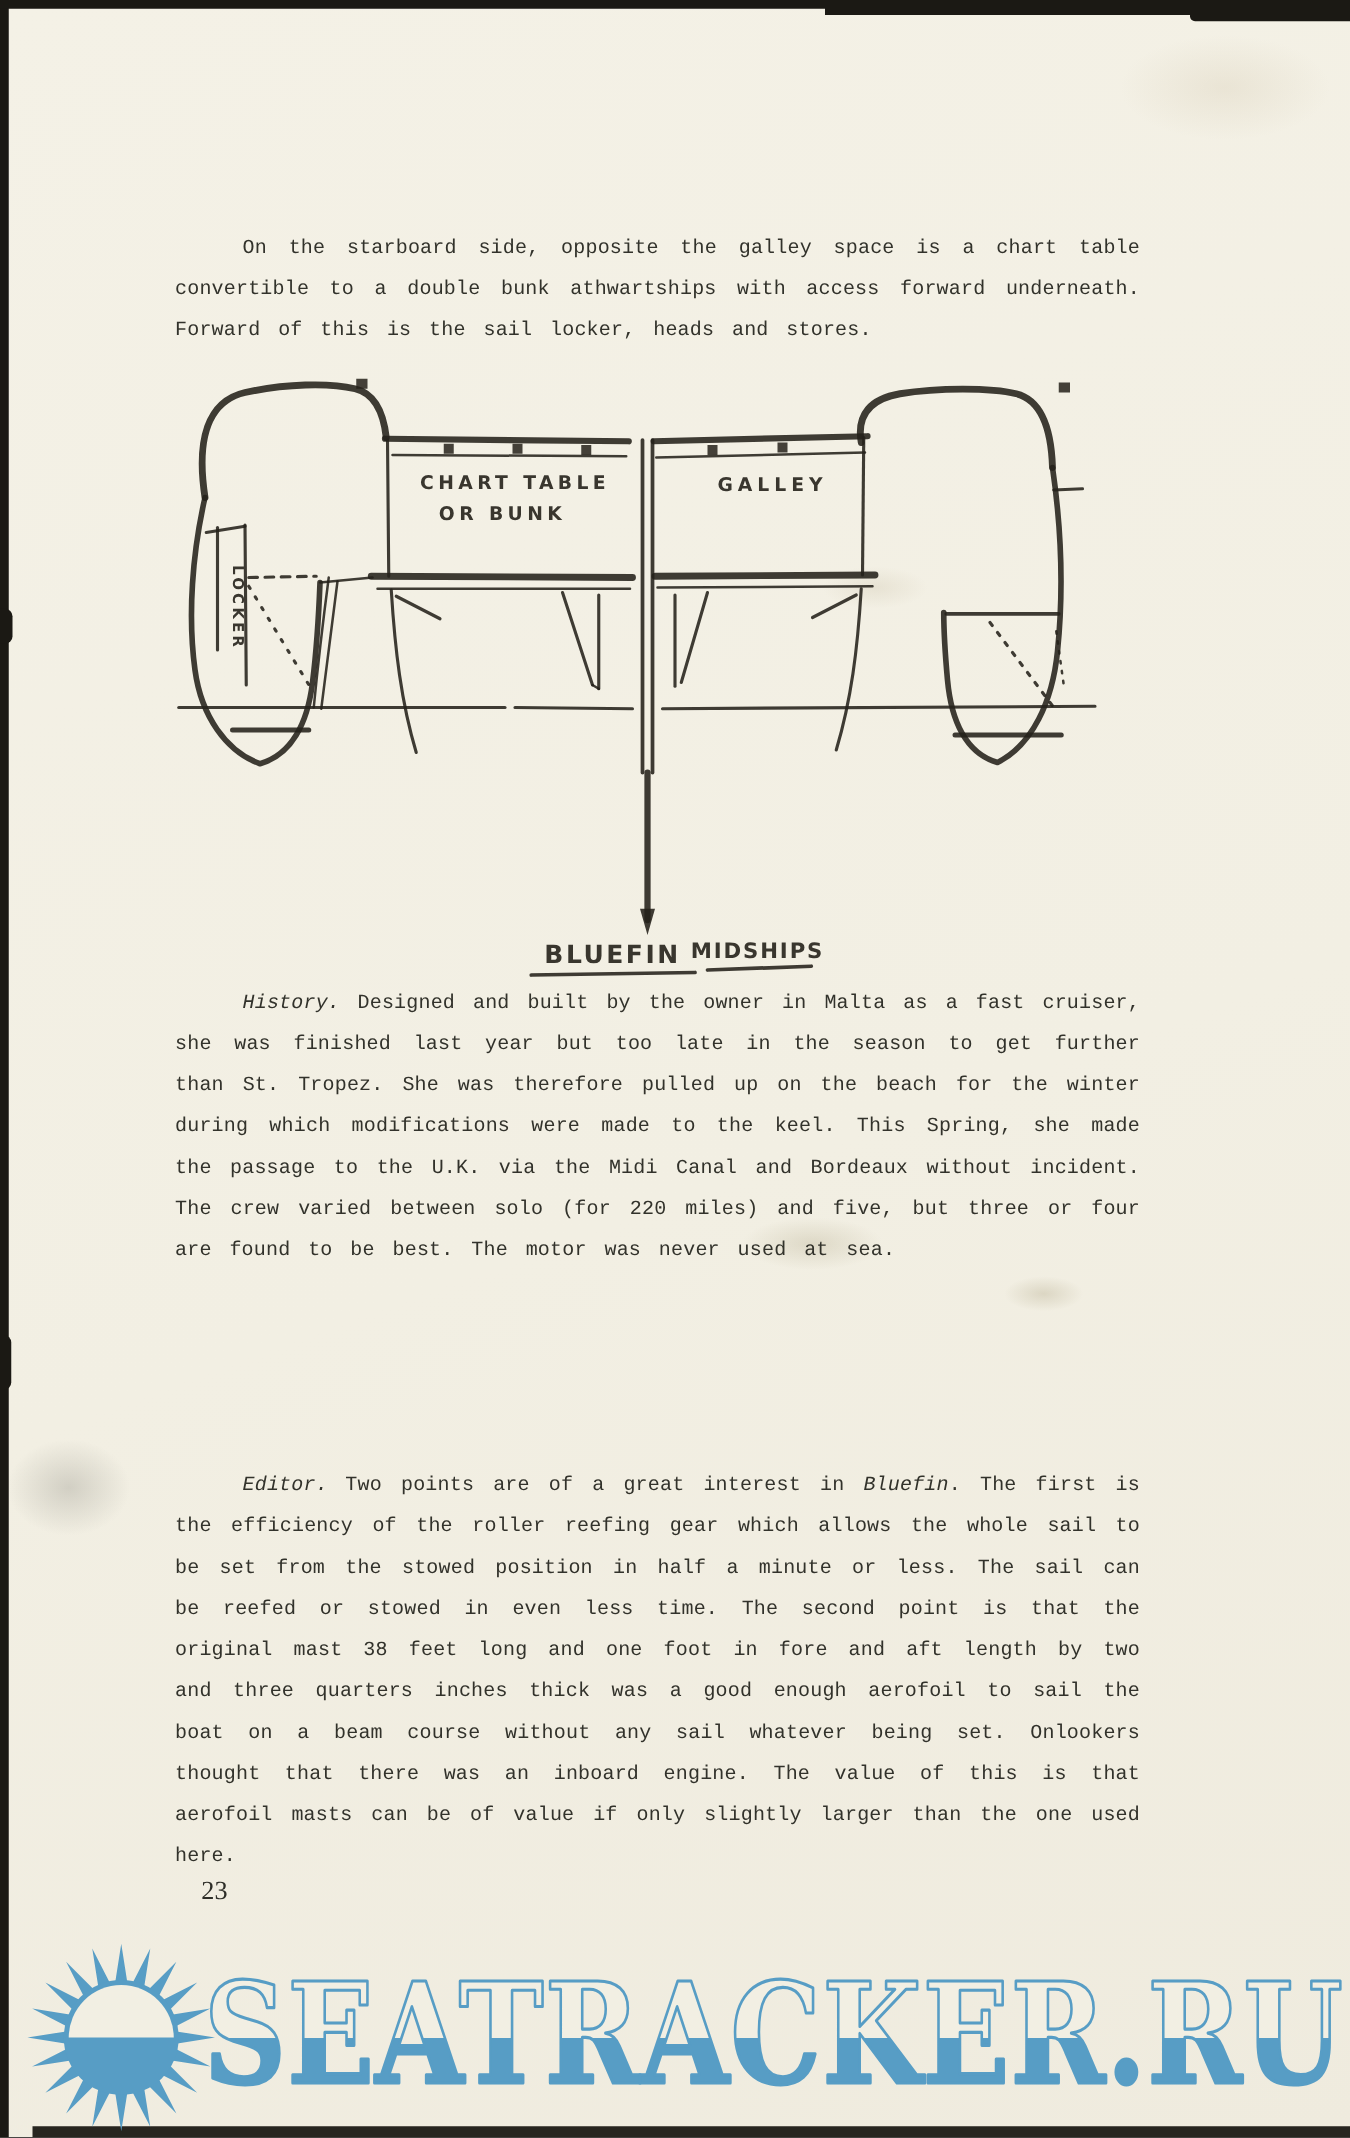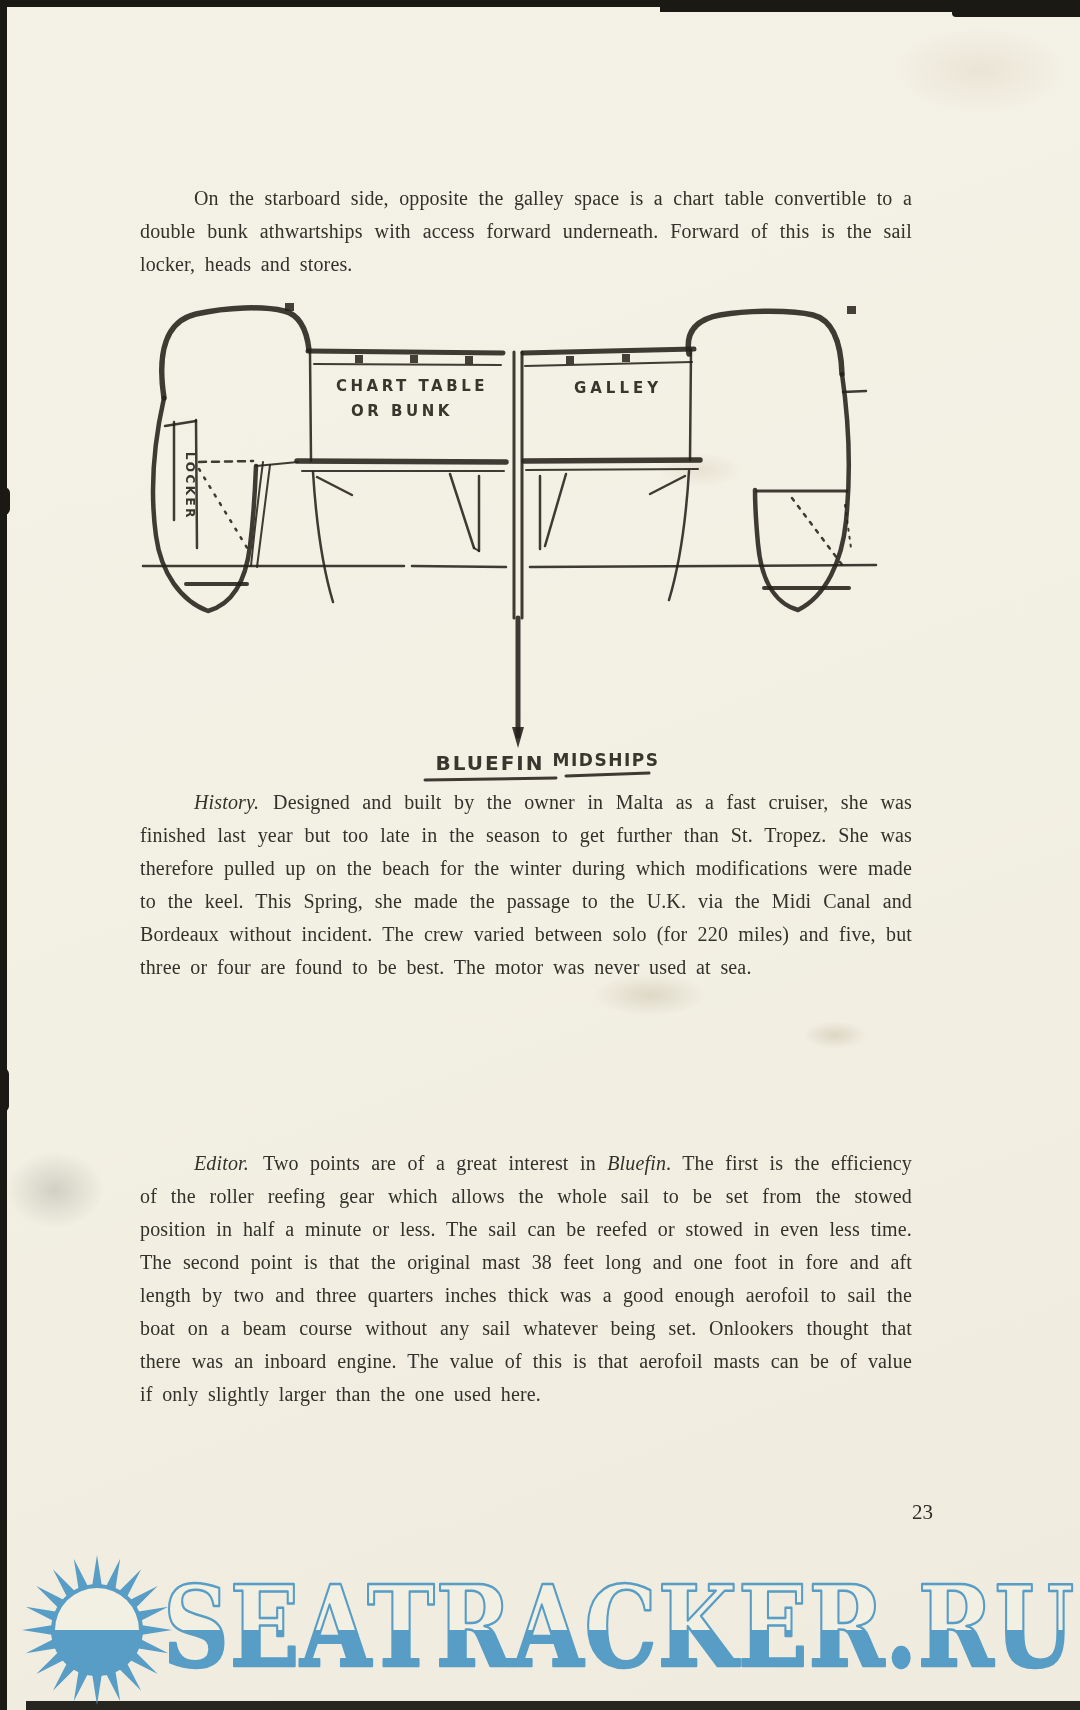--- a/index.html
+++ b/index.html
@@ -15,26 +15,26 @@
       radial-gradient(ellipse 120px 60px at 980px 70px, rgba(205,192,165,.25), transparent 70%);}
   .edge{position:absolute;background:#1b1914;}
   .edge-left{left:0;top:0;width:7px;height:1710px;}
   .edge-top{left:0;top:0;width:1080px;height:7px;}
   .edge-top-mid{left:660px;top:0;width:420px;height:12px;}
   .edge-top-right{left:952px;top:0;width:128px;height:17px;border-radius:0 0 0 4px;}
   .edge-bottom{left:26px;top:1701px;width:1054px;height:9px;background:#27251f;}
   .edge-nub1{left:0;top:487px;width:10px;height:28px;border-radius:0 6px 6px 0;}
   .edge-nub2{left:0;top:1068px;width:9px;height:44px;border-radius:0 6px 6px 0;}
   .body{position:absolute;left:140px;width:772px;color:#32322b;
-        font-size:20px;line-height:33px;text-align:justify;
-        word-spacing:4.5px;letter-spacing:.15px;margin:0;text-indent:54px;}
+        font-size:16px;line-height:33px;text-align:justify;
+        word-spacing:4.5px;letter-spacing:.15px;margin:0;text-indent:54px;font-family:Liberation Mono, monospace;}
   .ital{font-style:italic;}
   .lbl{margin-right:14px;}
   .pageno{position:absolute;left:161px;width:772px;top:1500px;margin:0;
-          text-align:right;font-size:21px;color:#2e2e28;}
+          text-align:left;font-size:21px;color:#2e2e28;}
   .diagram{position:absolute;left:140px;top:295px;width:760px;height:500px;}
   .diagram svg{display:block;width:100%;height:100%;}
   .ink{stroke:#24211a;fill:none;stroke-linecap:round;stroke-linejoin:round;opacity:.88;}
   .hand{font-family:"DejaVu Sans",sans-serif;font-weight:700;fill:#25221b;opacity:.9;}
   .wm{position:absolute;left:0;top:1545px;width:1080px;height:165px;z-index:5;}
 </style>
 </head>
 <body>
 
 <div class="scan">
@@ -129,21 +129,21 @@
         <path class="ink" stroke-width="3" d="M 566 776 L 649 773"></path>
       </g>
     </svg>
   </div>
 
   <p class="body" style="top:786px">
     <span class="ital lbl">History.</span><span>Designed and built by the owner in Malta as a fast cruiser, she was finished last year but too late in the season to get further than St. Tropez. She was therefore pulled up on the beach for the winter during which modifications were made to the keel. This Spring, she made the passage to the U.K. via the Midi Canal and Bordeaux without incident. The crew varied between solo (for 220 miles) and five, but three or four are found to be best. The motor was never used at sea.</span>
   </p>
 
 
-  <p class="body" style="top:1147px">
+  <p class="body" style="top:1172px">
     <span class="ital lbl">Editor.</span><span>Two points are of a great interest in </span><span class="ital">Bluefin</span><span>. The first is the efficiency of the roller reefing gear which allows the whole sail to be set from the stowed position in half a minute or less. The sail can be reefed or stowed in even less time. The second point is that the original mast 38 feet long and one foot in fore and aft length by two and three quarters inches thick was a good enough aerofoil to sail the boat on a beam course without any sail whatever being set. Onlookers thought that there was an inboard engine. The value of this is that aerofoil masts can be of value if only slightly larger than the one used here.</span>
   </p>
 
   <p class="pageno">23</p>
 
   <div class="edge edge-left"></div>
   <div class="edge edge-top"></div>
   <div class="edge edge-top-mid"></div>
   <div class="edge edge-top-right"></div>
   <div class="edge edge-bottom"></div>

